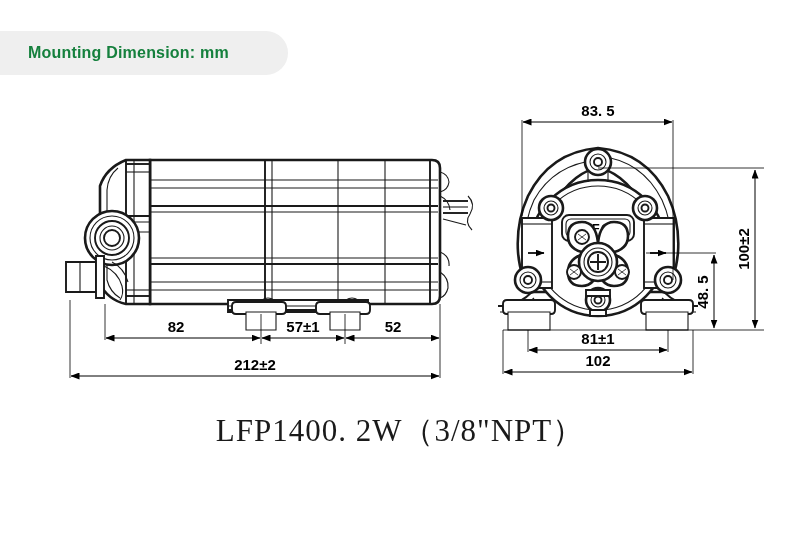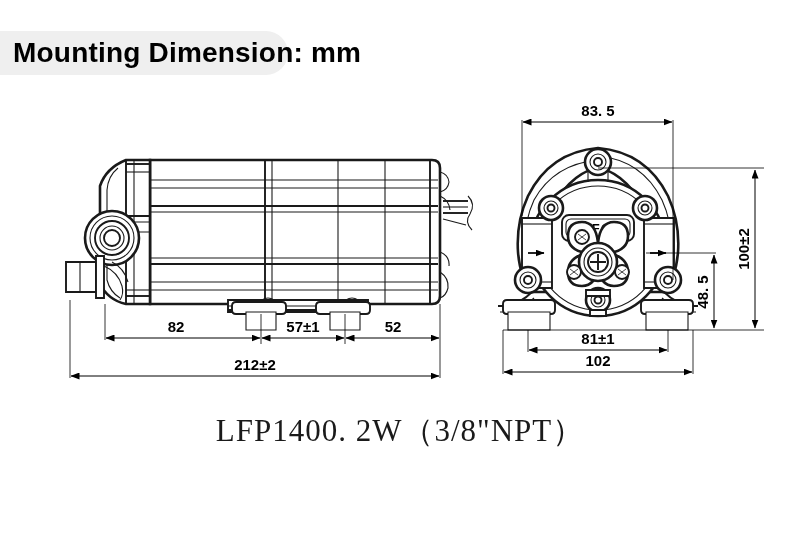--- a/index.html
+++ b/index.html
@@ -26,25 +26,25 @@
     top: 31px;
     width: 288px;
     height: 44px;
     background: #efefef;
     border-top-right-radius: 22px;
     border-bottom-right-radius: 22px;
     display: flex;
     align-items: center;
   }
   .banner-text {
-    margin-left: 13px;
+    margin-left: 28px;
     font-family: "Liberation Sans", sans-serif;
     font-weight: bold;
-    font-size: 28px;
-    color: #000000;
+    font-size: 16px;
+    color: #15803d;
     letter-spacing: 0.2px;
     white-space: nowrap;
   }
   
   #drawing {
     position: absolute;
     left: 0;
     top: 0;
   }
   

